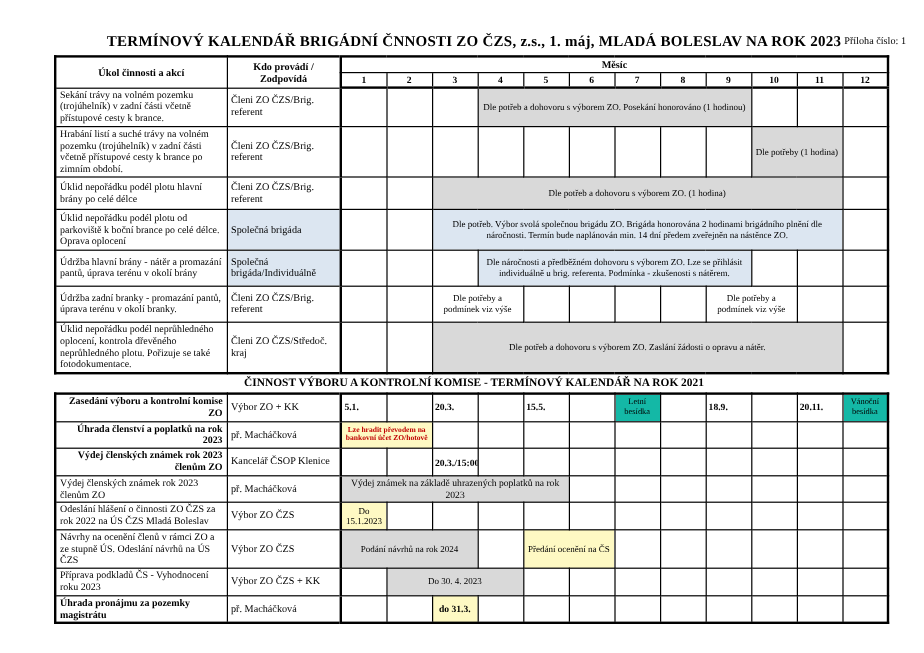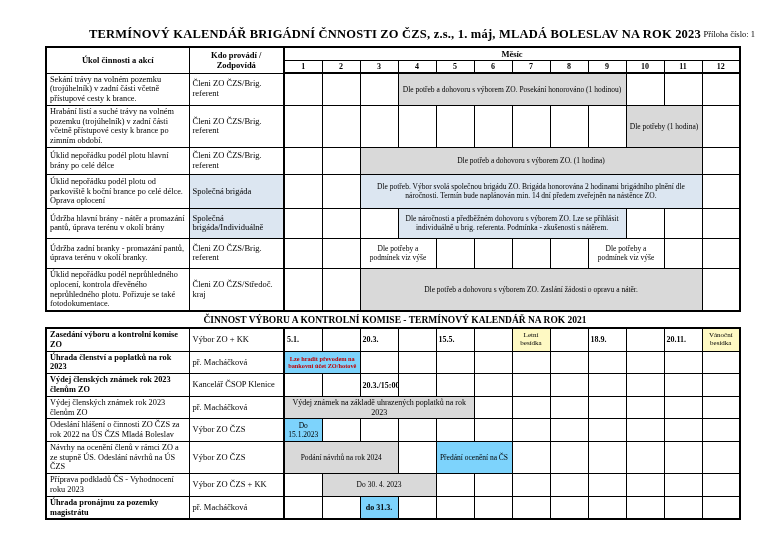--- a/index.html
+++ b/index.html
@@ -17,24 +17,24 @@
   col.c-task{width:143px;} col.c-who{width:95px;} col.c-m{width:38px;}
   .hdr{font-weight:bold;text-align:center;font-size:8.5px;}
   .mnum{font-weight:bold;text-align:center;font-size:8px;}
   .thickR{border-right:2px solid #000;}
   .thickB{border-bottom:2px solid #000;}
   .task{font-size:8.3px;line-height:1.18;text-align:left;padding:1px 3px;}
   .who{font-size:8.5px;line-height:1.15;text-align:left;padding:1px 3px;}
   .note{font-size:7.5px;line-height:1.25;text-align:center;padding:0 3px;}
   .date{font-size:8px;font-weight:bold;}
   .gray{background:#d9d9d9;} .blue{background:#dce6f1;}
-  .pink{background:#7dd3fc;font-family:Liberation Serif, serif;} .yellow{background:#fef9c3;}
+  .pink{background:#fef9c3;font-family:Liberation Serif, serif;} .yellow{background:#14b8a6;}
   .redtxt{color:#c00000;font-weight:bold;font-size:6.3px;line-height:1.15;}
   .small{font-size:7px;line-height:1.1;text-align:center;}
-  .bc{font-weight:bold;text-align:left;}
+  .bc{font-weight:bold;text-align:right;}
   .bl{font-weight:bold;}
   .sect{font-weight:bold;text-align:center;font-size:9.5px;padding:3px 0 2px 0;}
 </style>
 </head>
 <body>
 
 <div class="attach">Příloha číslo: 1</div>
 
 <div class="page">
 

